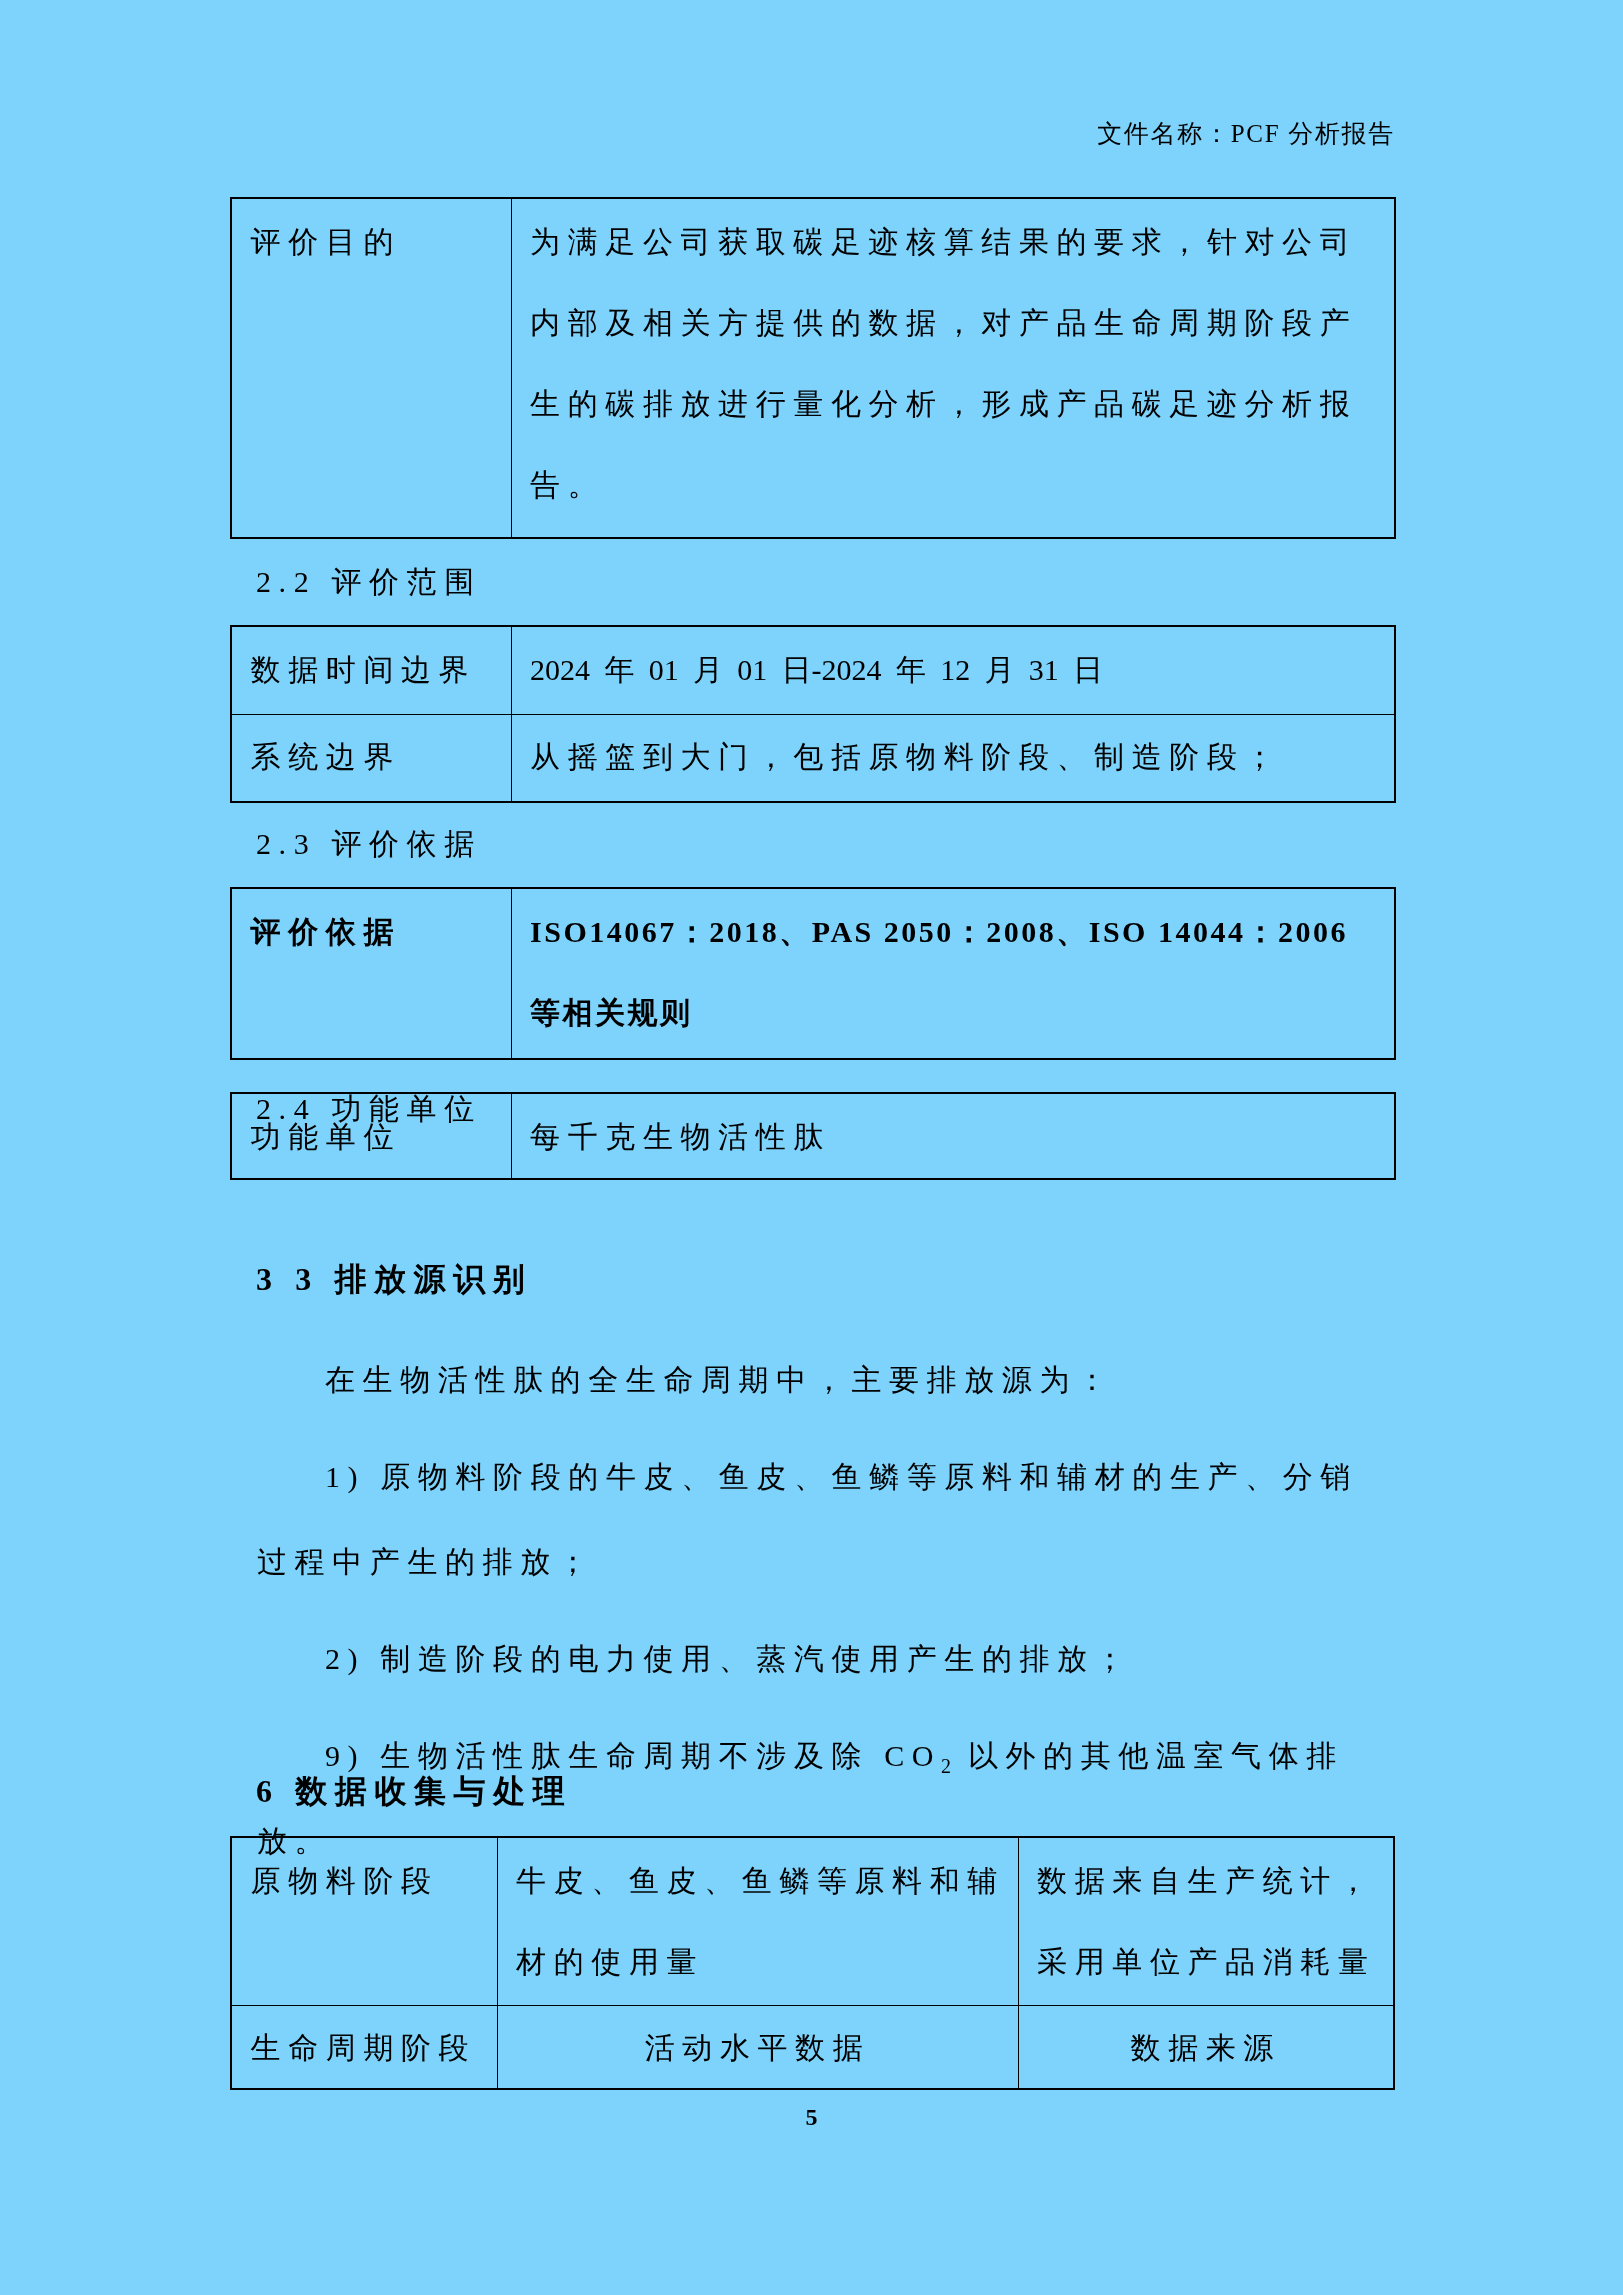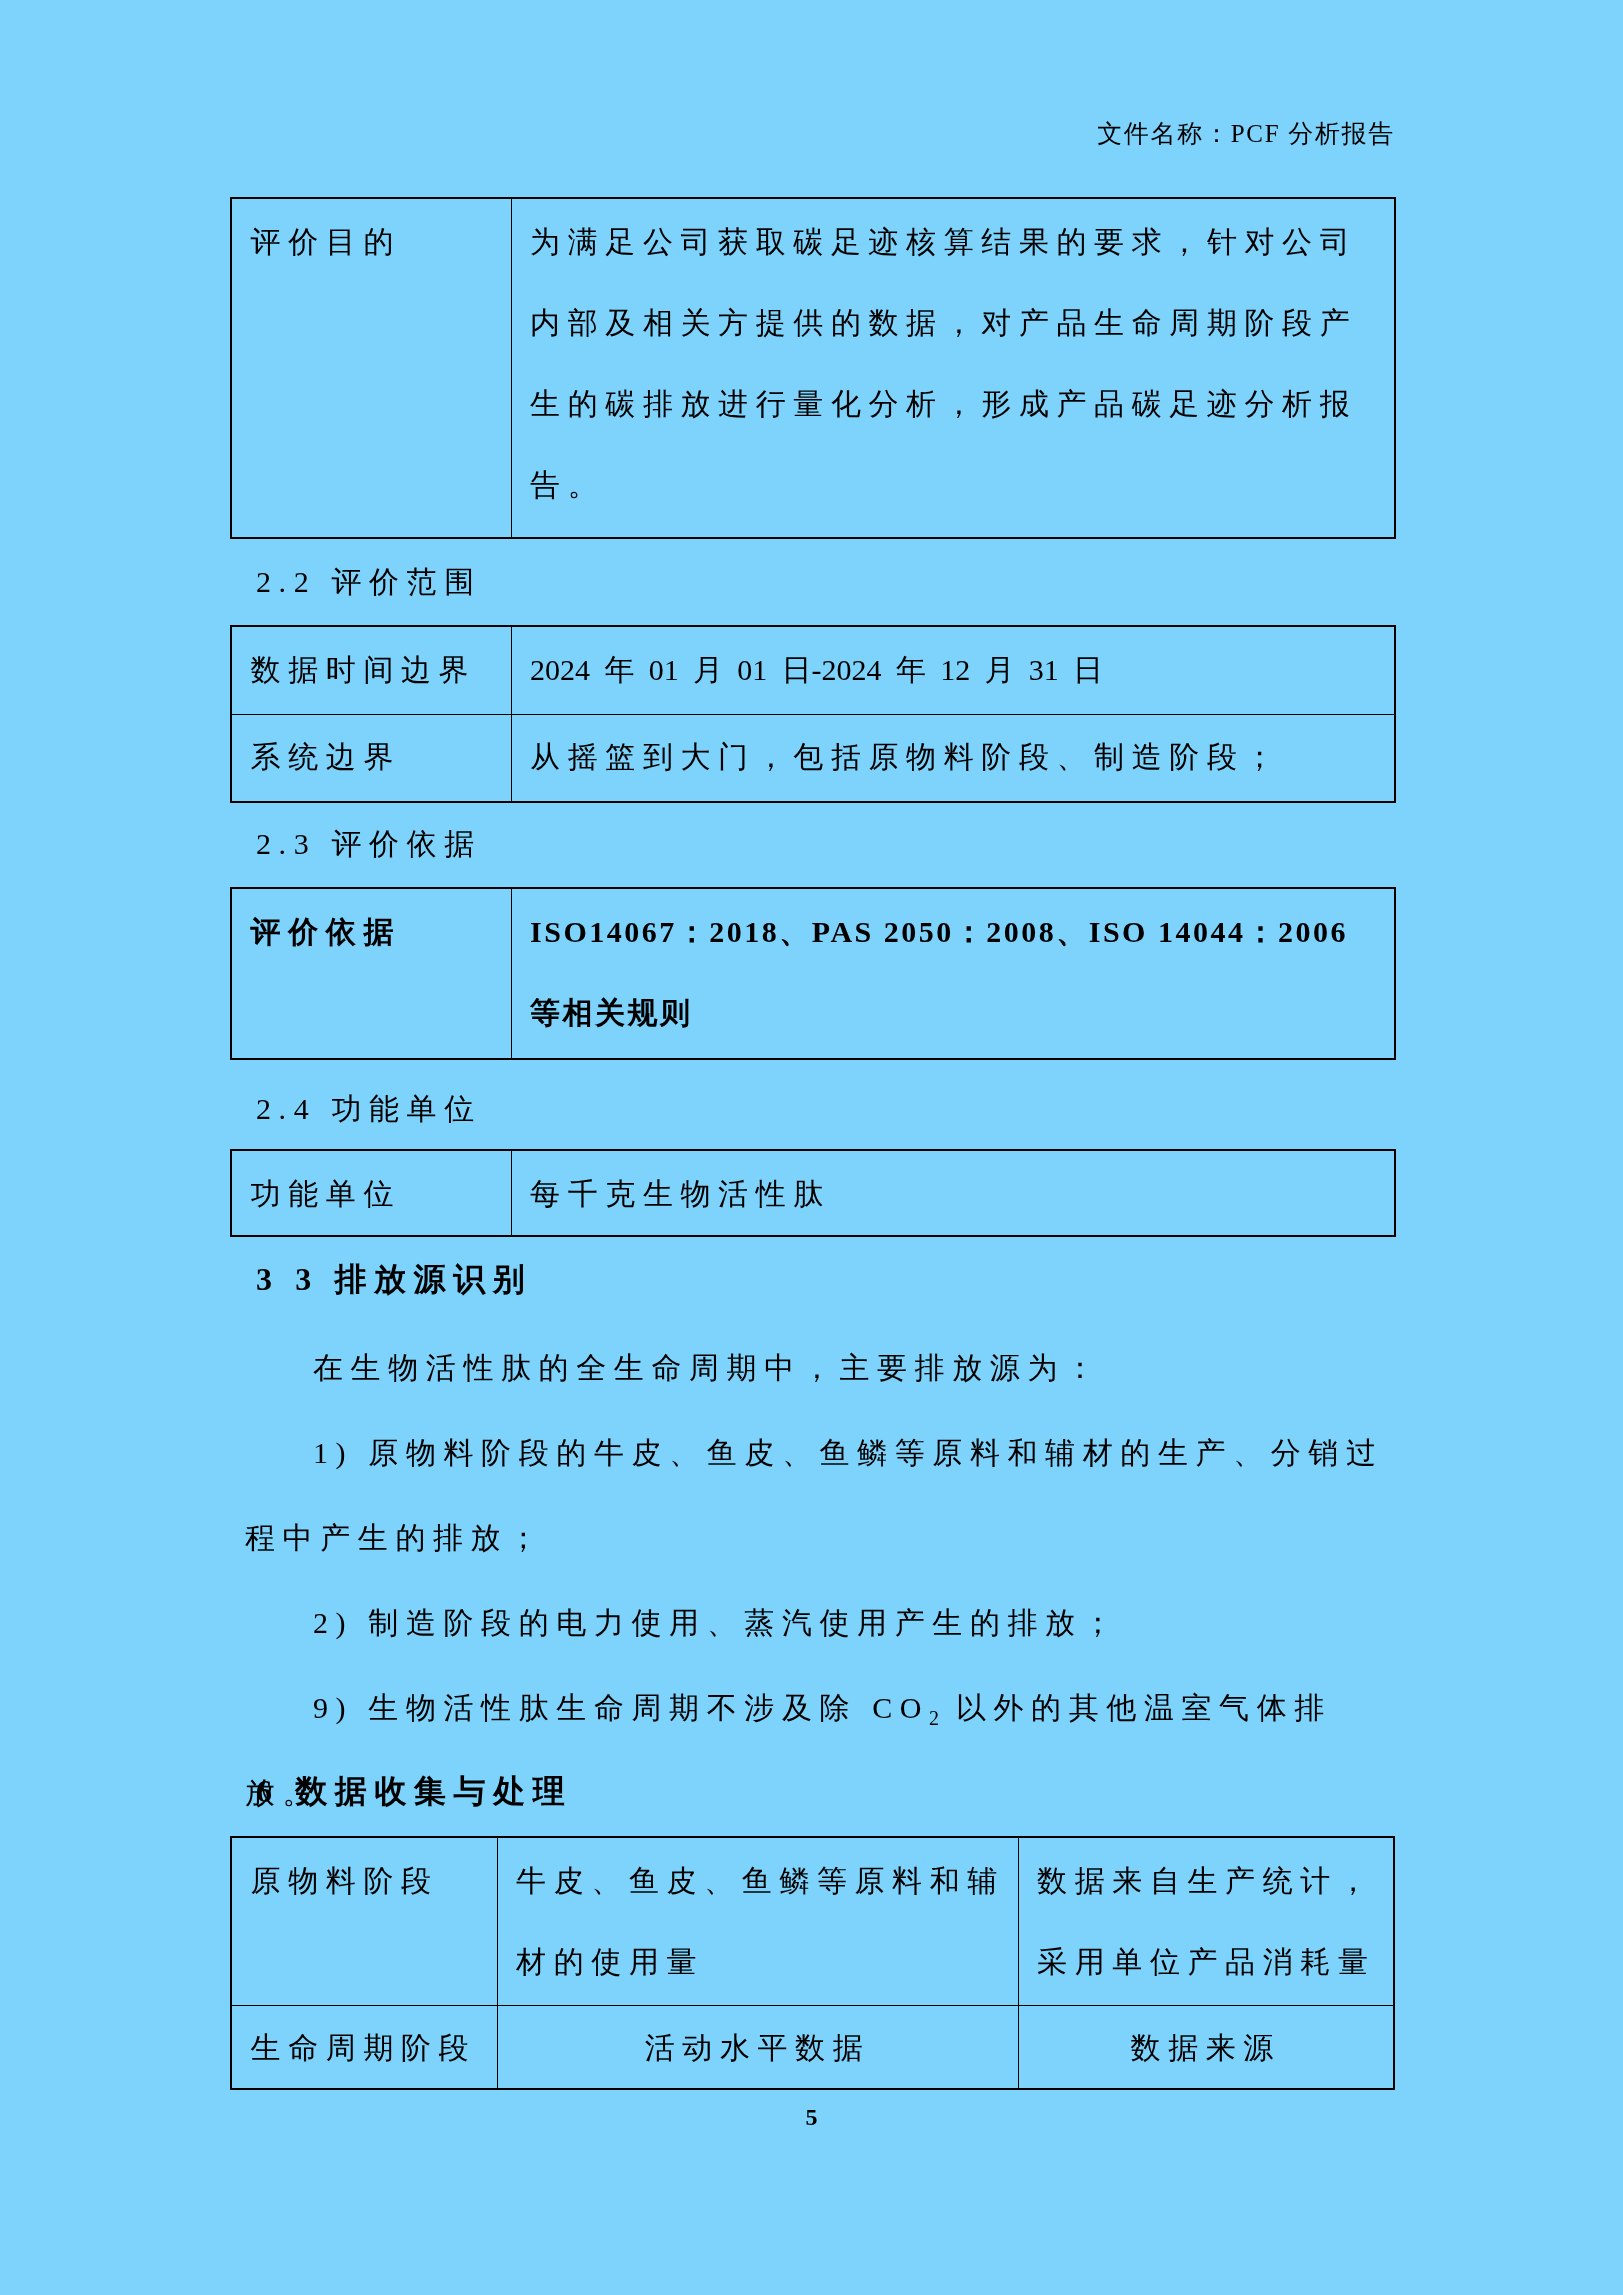--- a/index.html
+++ b/index.html
@@ -44,21 +44,21 @@
 
   .t-purpose { top: 197px; }
   .t-purpose td { height: 336px; margin-top: 37px; }
 
   .t-scope { top: 625px; }
   .t-scope td { height: 85px; }
 
   .t-basis { top: 887px; font-weight: bold; }
   .t-basis td { height: 167px; }
 
-  .t-fu { top: 1149px; padding-left: 28px; }
+  .t-fu { top: 1092px; padding-left: 28px; }
   .t-fu td { height: 82px; }
 
   .t-dc { top: 1836px; }
   .t-dc td.hdr { height: 80px; }
   .t-dc td.dat { height: 165px; }
   .t-dc td.c2 { padding-right: 3.4px; }
   .t-dc td.c3 { padding-right: 8.5px; }
   .t-dc td.center { text-align: center; padding-left: 0; padding-right: 0; }
 
   .track0 { letter-spacing: 0 !important; word-spacing: 6.8px; }
@@ -75,21 +75,21 @@
 
   .body-block {
     top: 1325px;
     left: 245px;
     width: 1158px;
     font-size: 30px;
     line-height: 85px;
     letter-spacing: 7.6px;
   }
   .body-block p {
-    margin: 0;
+    margin: 12px;
     text-indent: 68px;
   }
   .body-block sub {
     font-size: 20px;
     letter-spacing: 1.7px;
     vertical-align: -6.8px;
     line-height: 0;
   }
 
   .page-number {

